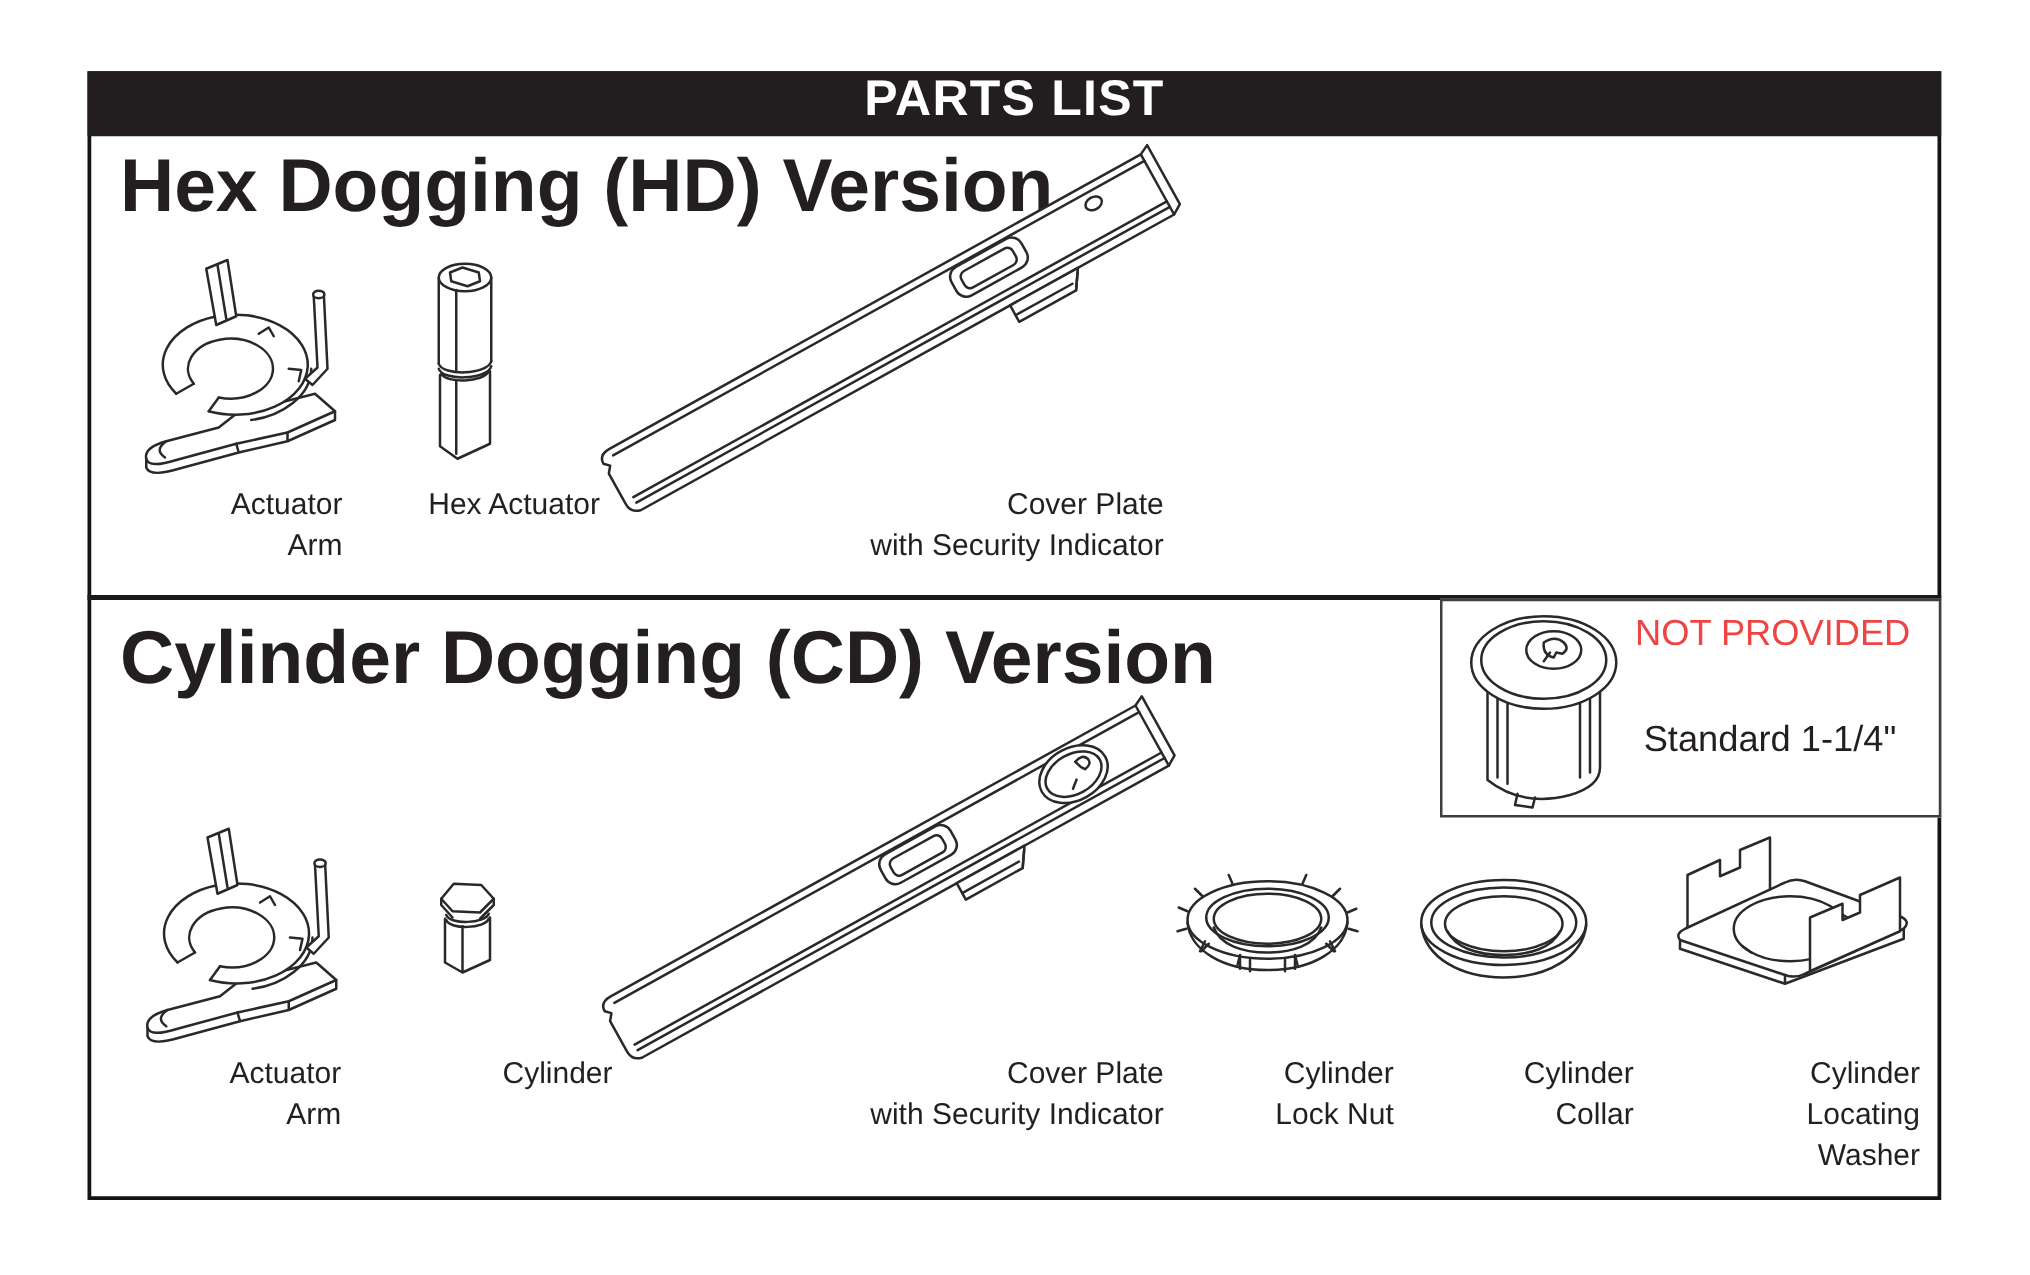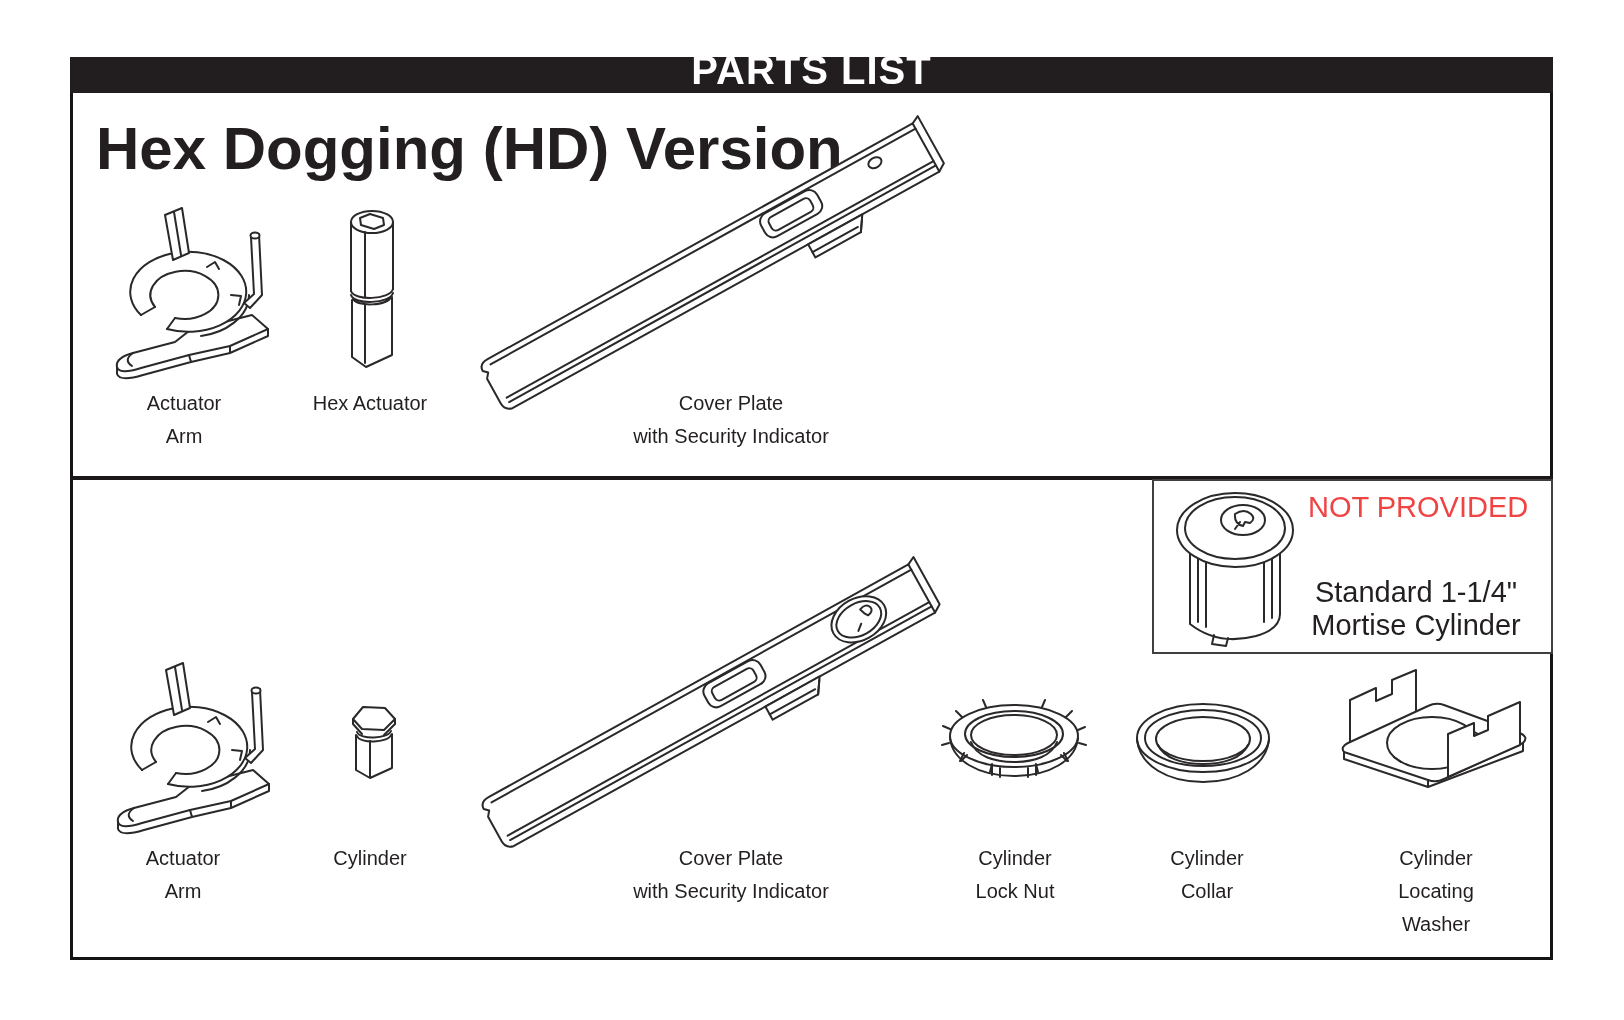--- a/index.html
+++ b/index.html
@@ -9,40 +9,40 @@
     background:#ffffff;
     font-family:"Liberation Sans", sans-serif;
     color:#231f20;
     overflow:hidden;
   }
   .frame{
     position:absolute;left:70px;top:57px;width:1483px;height:903px;
     border:3px solid #161314;box-sizing:border-box;background:#fff;
   }
   .header-bar{
-    position:absolute;left:70px;top:57px;width:1483px;height:36px;
+    position:absolute;left:70px;top:57px;width:1483px;height:52px;
     background:#221e1f;box-sizing:border-box;
-    display:flex;align-items:flex-end;justify-content:center;
+    display:flex;align-items:flex-start;justify-content:center;
   }
   .header-bar .title{
     color:#ffffff;font-size:40px;font-weight:bold;letter-spacing:1px;
   }
   .divider{
     position:absolute;left:70px;top:476px;width:1483px;height:4px;background:#1c1819;
   }
   .section-heading{
     position:absolute;left:96px;
     font-size:60px;font-weight:bold;line-height:46px;white-space:nowrap;
     color:#231f20;
   }
   #heading-hd{top:126px;}
   #heading-cd{top:503px;}
   .part-label{
     position:absolute;
-    font-size:20px;line-height:33px;text-align:center;color:#231f20;
+    font-size:24px;line-height:33px;text-align:right;color:#231f20;
   }
   .part-label span{display:block;}
   .np-box{
     position:absolute;left:1152px;top:479px;width:401px;height:175px;
     border:2px solid #3f3f3f;box-sizing:border-box;background:#fff;
   }
   .np-title{
     position:absolute;left:1308px;top:491px;width:245px;
     font-size:29px;line-height:32px;color:#ef4444;white-space:nowrap;
   }
@@ -113,39 +113,39 @@
   <div class="part-label" style="left:260px;top:387px;width:220px;">
     <span>Hex Actuator</span>
   </div>
   <div class="part-label" style="left:531px;top:387px;width:400px;">
     <span>Cover Plate</span>
     <span>with Security Indicator</span>
   </div>
 
   <div class="divider"></div>
 
+  <div class="section-heading" id="heading-cd">Cylinder Dogging (CD) Version</div>
 
   <div class="np-box"></div>
 
   <svg class="part" style="left:1166px;top:486px;" width="138" height="162" viewBox="0 0 138 162">
     <g stroke="#2b282a" stroke-width="2" fill="none" stroke-linejoin="round" stroke-linecap="round">
       <path fill="#fff" d="M24,64 L24,138 Q52,160 90,150 Q114,143 114,128 L114,62"></path>
       <path d="M32,72 L32,136 M40,74 L40,141 M98,70 L98,136 M106,66 L106,132"></path>
       <path d="M48,149 l-2,9 l14,2 l2,-8"></path>
       <ellipse cx="69" cy="44" rx="58" ry="37" fill="#fff"></ellipse>
       <ellipse cx="69" cy="42" rx="50" ry="31"></ellipse>
       <ellipse cx="77" cy="34" rx="22" ry="15" fill="#fff"></ellipse>
       <path d="M69,28 q9,-6 16,0 q5,5 -1,9 l-5,-1 l-2,4 q-9,-2 -8,-12 Z M74,36 l-5,7"></path>
     </g>
   </svg>
 
   <div class="np-title">NOT PROVIDED</div>
   <div class="np-desc">
     <span>Standard 1-1/4"</span>
-    <span>Mortise Cylinder</span>
   </div>
 
   <svg class="part" style="left:104px;top:658px;" width="170" height="188" viewBox="0 0 170 188">
     <g stroke="#2b282a" stroke-width="2" fill="none" stroke-linejoin="round" stroke-linecap="round">
       <path fill="#fff" d="M86,128 L149,112 L165,126 L127,143 L86,152 L38,165 Q16,172 14,164 Q12,155 30,150 L72,139 Z"></path>
       <path d="M165,126 L165,133 L127,150 L127,143 M127,150 L88,159 L86,152 M88,159 L40,172 Q17,179 14,171 L14,164"></path>
       <path d="M30,150 Q20,157 29,163"></path>
       <path d="M146,92 C146,114 122,130 98,133"></path>
       <path fill="#fff" d="M38,112 A58,40 0 1 1 64,126"></path>
       <path fill="#fff" d="M52,104 A34,24 0 1 1 72,115"></path>

